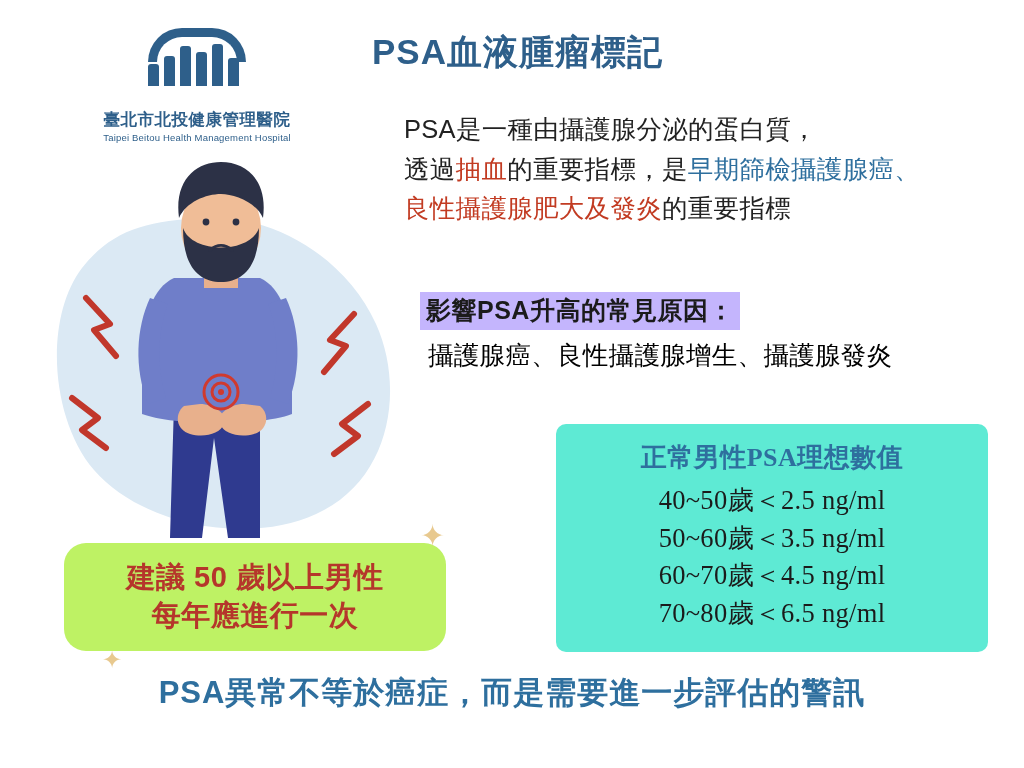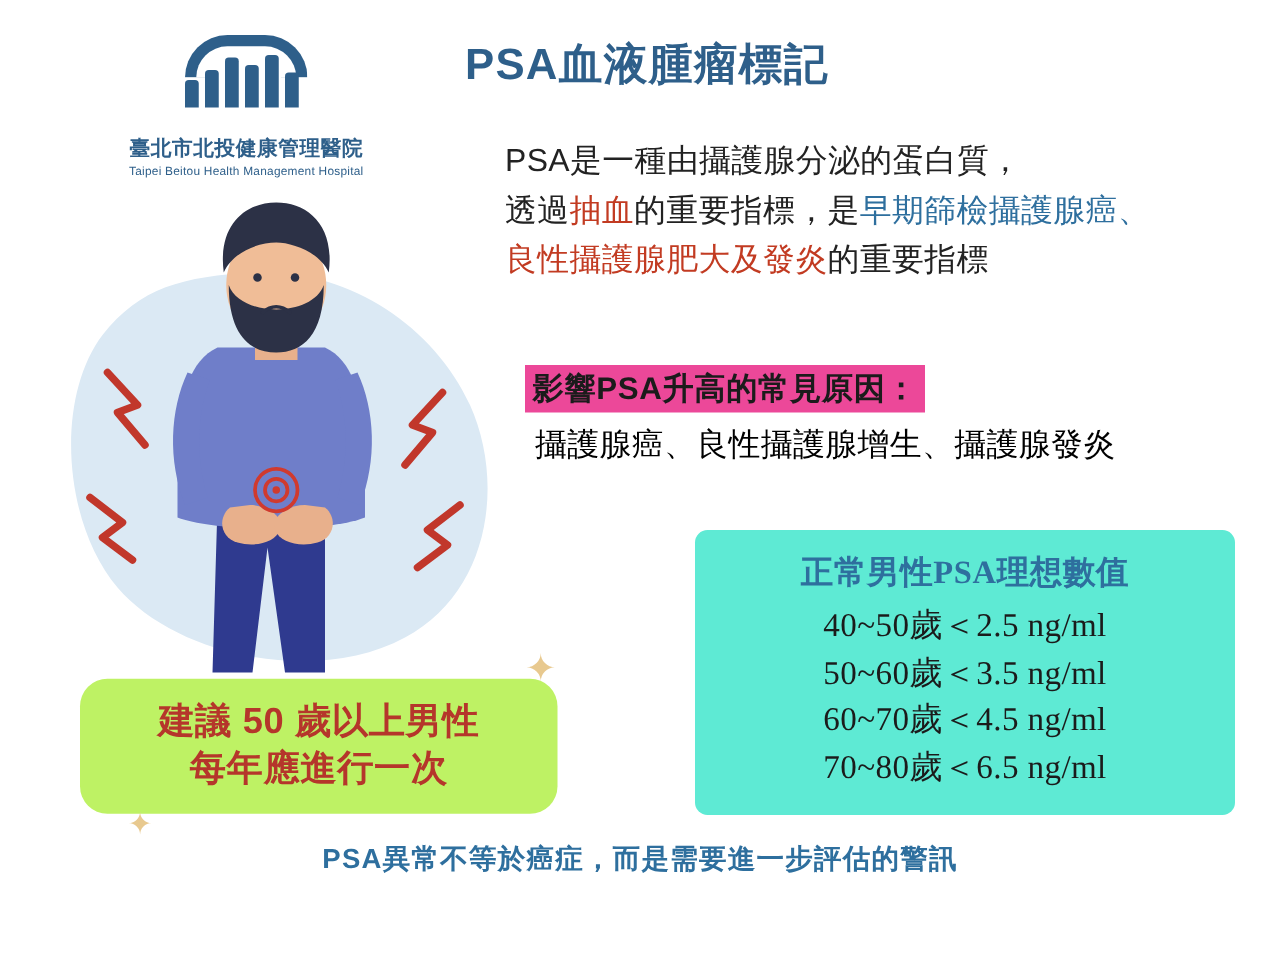--- a/index.html
+++ b/index.html
@@ -90,21 +90,21 @@
   .hl-red { color: #c23b22; }
   .hl-blue { color: #2e6f9e; }
 
   
   .causes-head {
     position: absolute;
     left: 420px; top: 292px;
     font-size: 25px;
     font-weight: 700;
     color: #1b1b1b;
-    background: #ec4899;
+    background: #c4b5fd;
     padding: 2px 6px 3px 6px;
     letter-spacing: .5px;
   }
   .causes-body {
     position: absolute;
     left: 428px; top: 338px;
     width: 580px;
     font-size: 25.5px;
     color: #000000;
     letter-spacing: .3px;
@@ -171,21 +171,21 @@
   }
   .spark.s1 { left: 420px; top: 521px; font-size: 30px; }
   .spark.s2 { left: 102px; top: 648px; font-size: 24px; }
 
   
   .footer {
     position: absolute;
     left: 0; top: 672px;
     width: 1024px;
     text-align: center;
-    font-size: 22px;
+    font-size: 31px;
     font-weight: 700;
     color: #2e6f9e;
     letter-spacing: 1px;
   }
 </style>
 </head>
 <body>
 
 <div id="poster">
 

